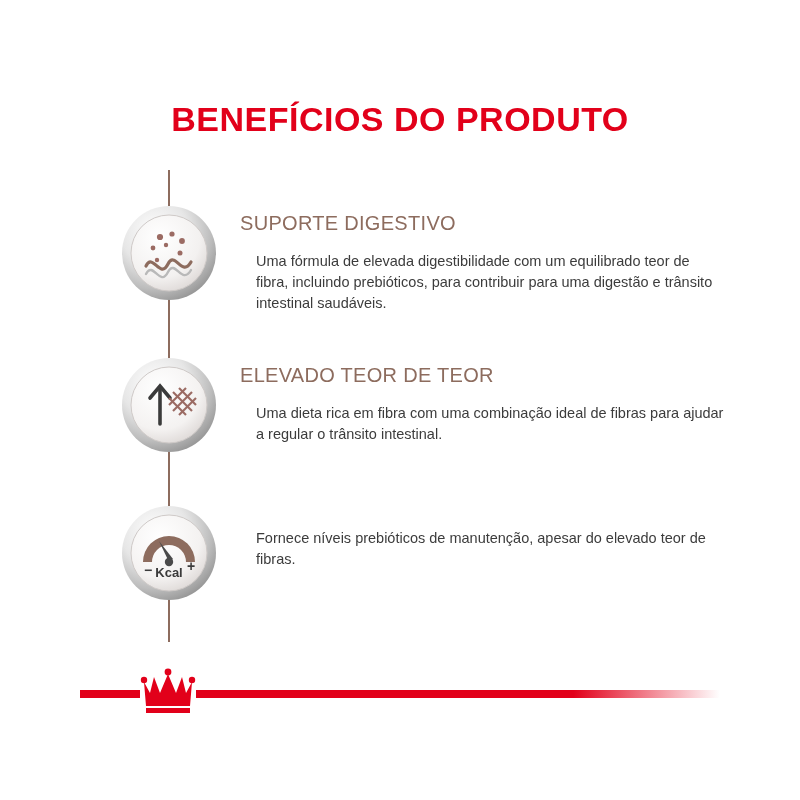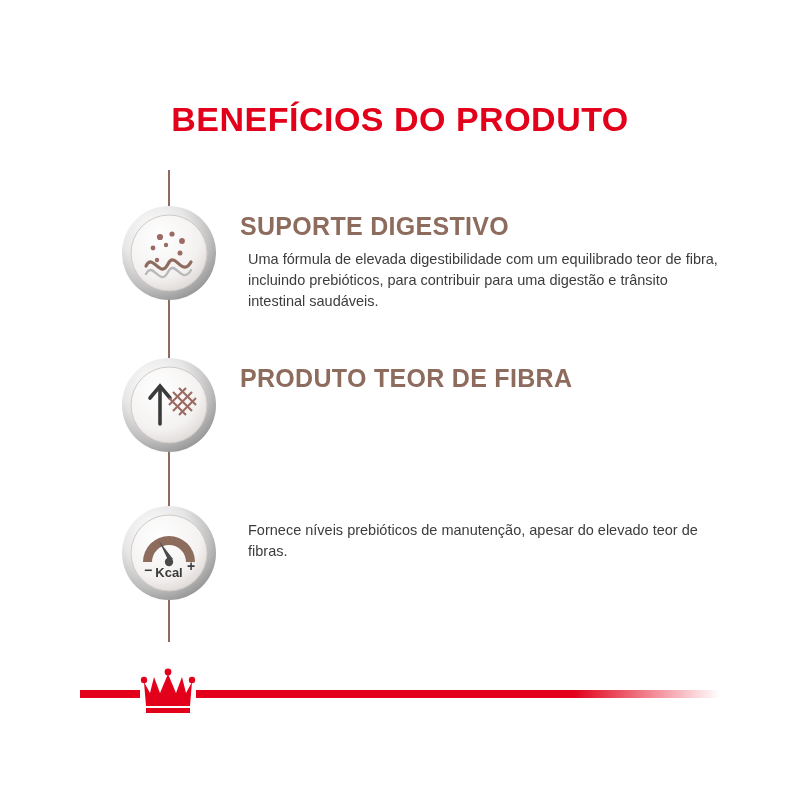--- a/index.html
+++ b/index.html
@@ -66,33 +66,33 @@
   }
 
   .text-wrap {
     position: absolute;
     left: 120px;
     top: 8px;
     width: 500px;
   }
 
   .b-title {
-    font-size: 25px;
-    font-weight: bold;
+    font-size: 20px;
+    font-weight: normal;
     color: #8d6c5e;
     letter-spacing: 0.3px;
     margin: 0 0 6px 0;
     font-family: "Liberation Sans", sans-serif;
   }
 
   .b-desc {
     font-size: 14.5px;
     line-height: 1.45;
     color: #3c3c3c;
-    margin: 8px;
+    margin: 16px;
     font-family: "Liberation Sans", sans-serif;
     white-space: pre-line;
   }
 
   
   .footer {
     position: absolute;
     left: 0;
     bottom: 88px;
     width: 800px;
@@ -193,21 +193,22 @@
           <line x1="53" y1="36" x2="72" y2="55"></line>
           <line x1="59" y1="32" x2="76" y2="49"></line>
           <line x1="49" y1="42" x2="66" y2="59"></line>
           <line x1="72" y1="36" x2="53" y2="55"></line>
           <line x1="76" y1="42" x2="59" y2="59"></line>
           <line x1="66" y1="32" x2="49" y2="49"></line>
         </g>
       </svg>
     </div>
     <div class="text-wrap">
-      <div class="b-title">PRODUTO TEOR DE FIBRA</div>
+      <div class="b-title">ELEVADO TEOR DE TEOR</div>
+      <div class="b-desc">Uma dieta rica em fibra com uma combinação ideal de fibras para ajudar a regular o trânsito intestinal.</div>
     </div>
   </div>
 
   <div class="benefit b3">
     <div class="icon-wrap">
       <svg width="98" height="98" viewBox="0 0 98 98">
         <defs>
           <radialGradient id="ring3" cx="35%" cy="28%" r="80%">
             <stop offset="0%" stop-color="#ffffff"></stop>
             <stop offset="45%" stop-color="#e6e6e6"></stop>

